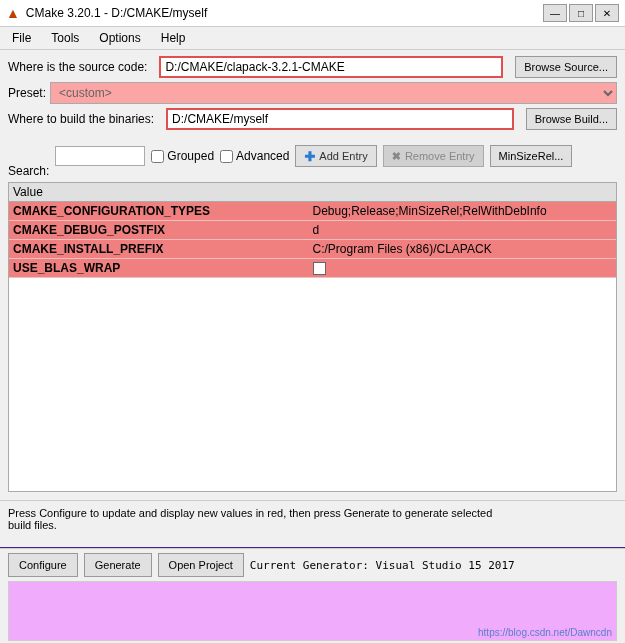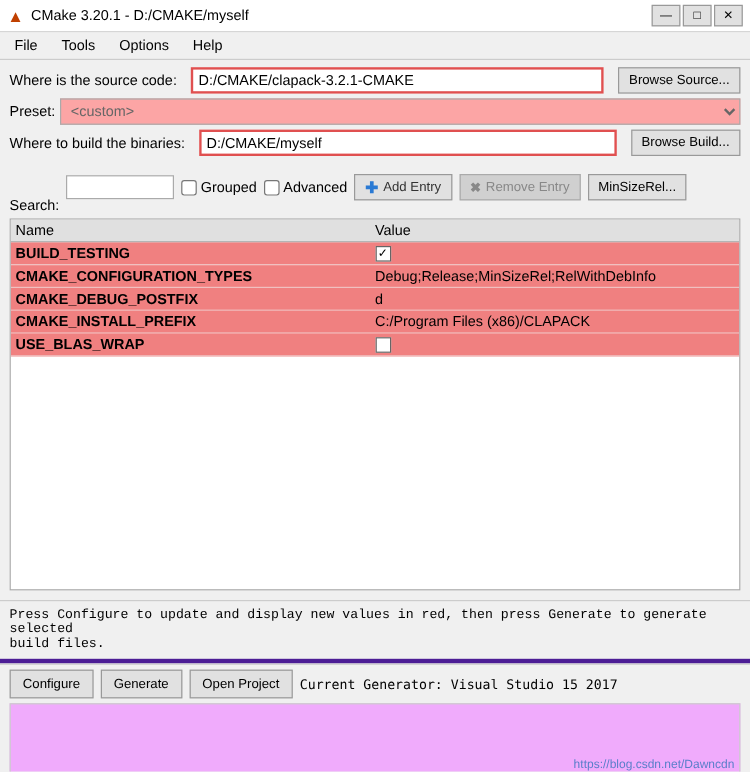--- a/index.html
+++ b/index.html
@@ -193,24 +193,24 @@
       border: 1px solid #666;
       background: #fff;
       display: flex;
       align-items: center;
       justify-content: center;
       font-size: 10px;
     }
     .status-bar {
       background: #f0f0f0;
       border-top: 1px solid #ccc;
-      border-bottom: 4px solid #4c1d95;
+      border-bottom: 1px solid #4c1d95;
       padding: 6px 8px;
       font-size: 11px;
-      font-family: Liberation Mono, monospace;
+      font-family: Liberation Sans, sans-serif;
       min-height: 48px;
       margin-top: 2px;
     }
     .bottom-bar {
       display: flex;
       align-items: center;
       padding: 4px 8px;
       gap: 6px;
       background: #f0f0f0;
       border-top: 1px solid #ccc;
@@ -316,30 +316,23 @@
     </button>
     <button class="remove-entry-btn">
       <span class="remove-icon">✖</span>
       <span>Remove Entry</span>
     </button>
     <button class="env-btn">MinSizeRel...</button>
   </div>
 
   <div class="table-container">
     <div class="table-header">
-      <span class="table-header-name">Name</span>
       <span class="table-header-value">Value</span>
     </div>
 
-    <div class="table-row">
-      <span class="table-cell-name">BUILD_TESTING</span>
-      <span class="table-cell-value">
-        <span class="checkbox-display">✓</span>
-      </span>
-    </div>
 
     <div class="table-row">
       <span class="table-cell-name">CMAKE_CONFIGURATION_TYPES</span>
       <span class="table-cell-value">Debug;Release;MinSizeRel;RelWithDebInfo</span>
     </div>
 
     <div class="table-row">
       <span class="table-cell-name">CMAKE_DEBUG_POSTFIX</span>
       <span class="table-cell-value">d</span>
     </div>

